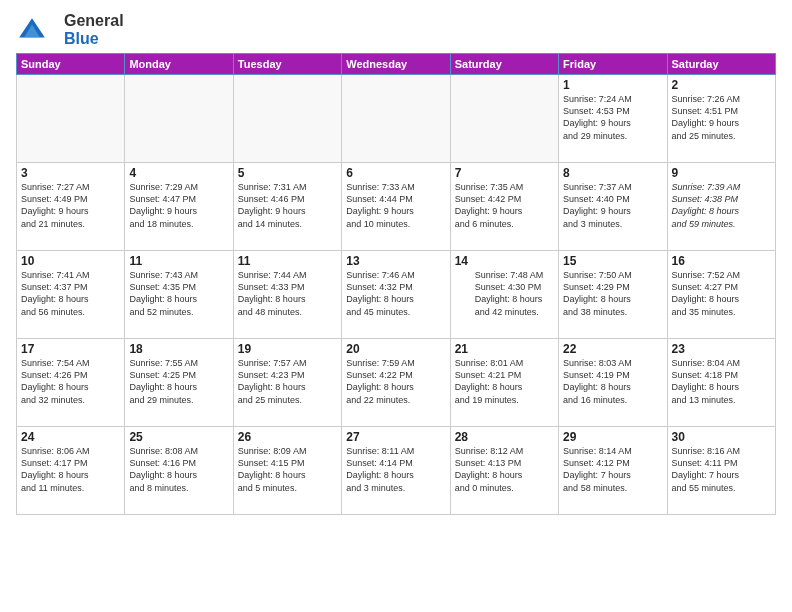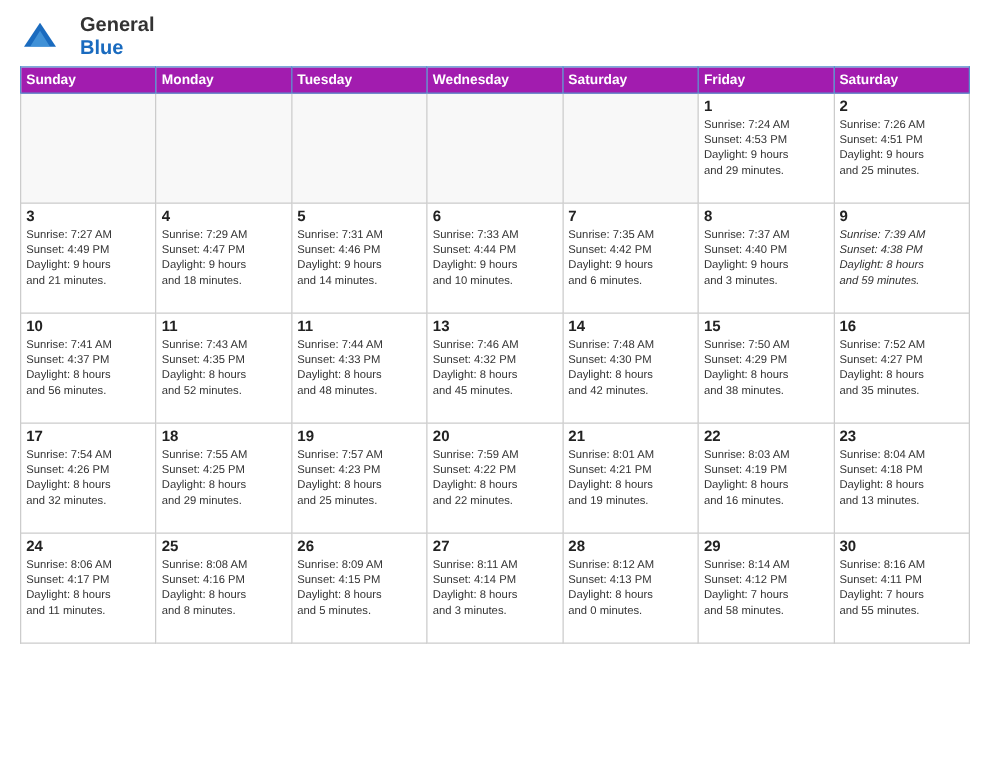--- a/index.html
+++ b/index.html
@@ -217,21 +217,21 @@
           </td>
           <td>
             <span class="day-number">13</span>
             <div class="day-info" style="white-space: pre-line;">Sunrise: 7:46 AM
 Sunset: 4:32 PM
 Daylight: 8 hours
 and 45 minutes.</div>
           </td>
           <td>
             <span class="day-number">14</span>
-            <div class="day-info" style="white-space: pre-line;">Sunrise: 7:48 AM
+            <div class="day-info" style="white-space: pre-line; margin-left: 20px;">Sunrise: 7:48 AM
 Sunset: 4:30 PM
 Daylight: 8 hours
 and 42 minutes.</div>
           </td>
           <td>
             <span class="day-number">15</span>
             <div class="day-info" style="white-space: pre-line;">Sunrise: 7:50 AM
 Sunset: 4:29 PM
 Daylight: 8 hours
 and 38 minutes.</div>

